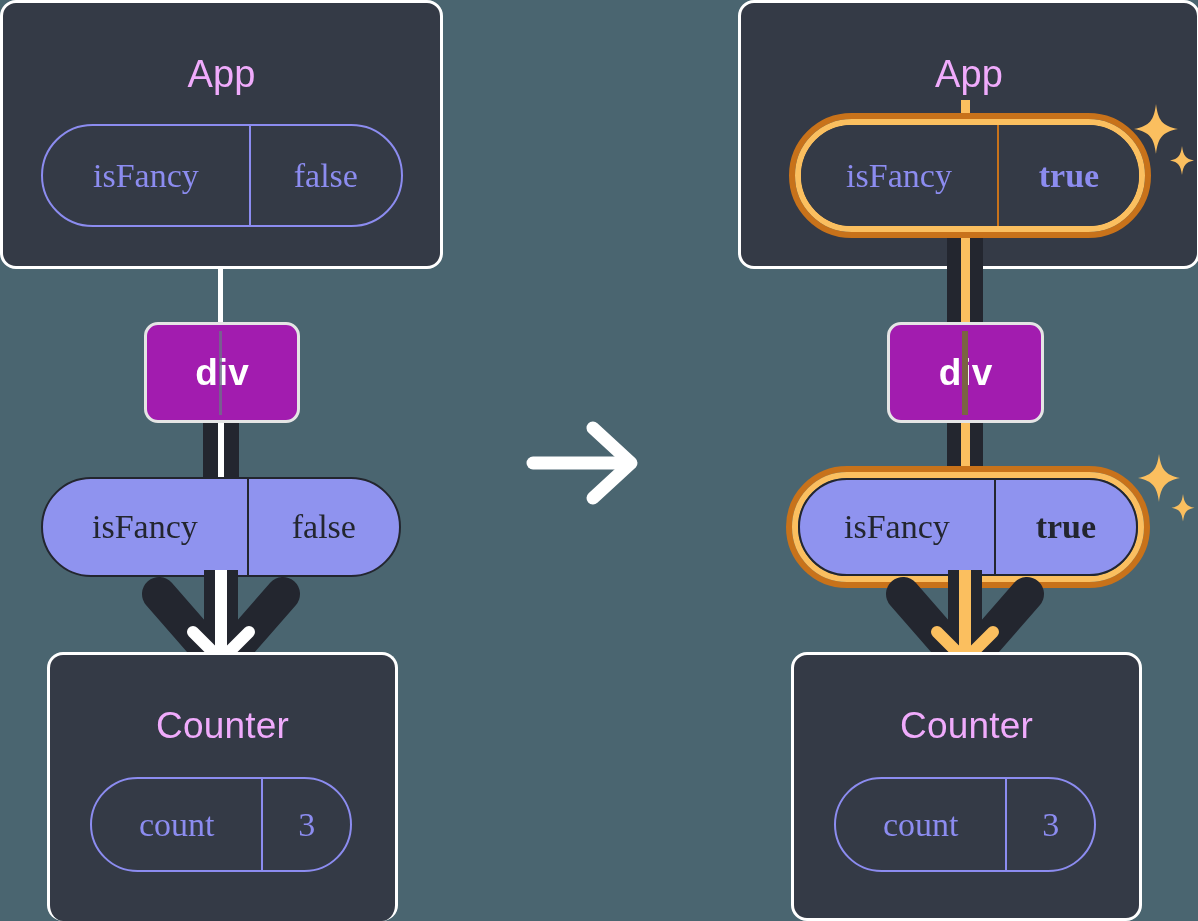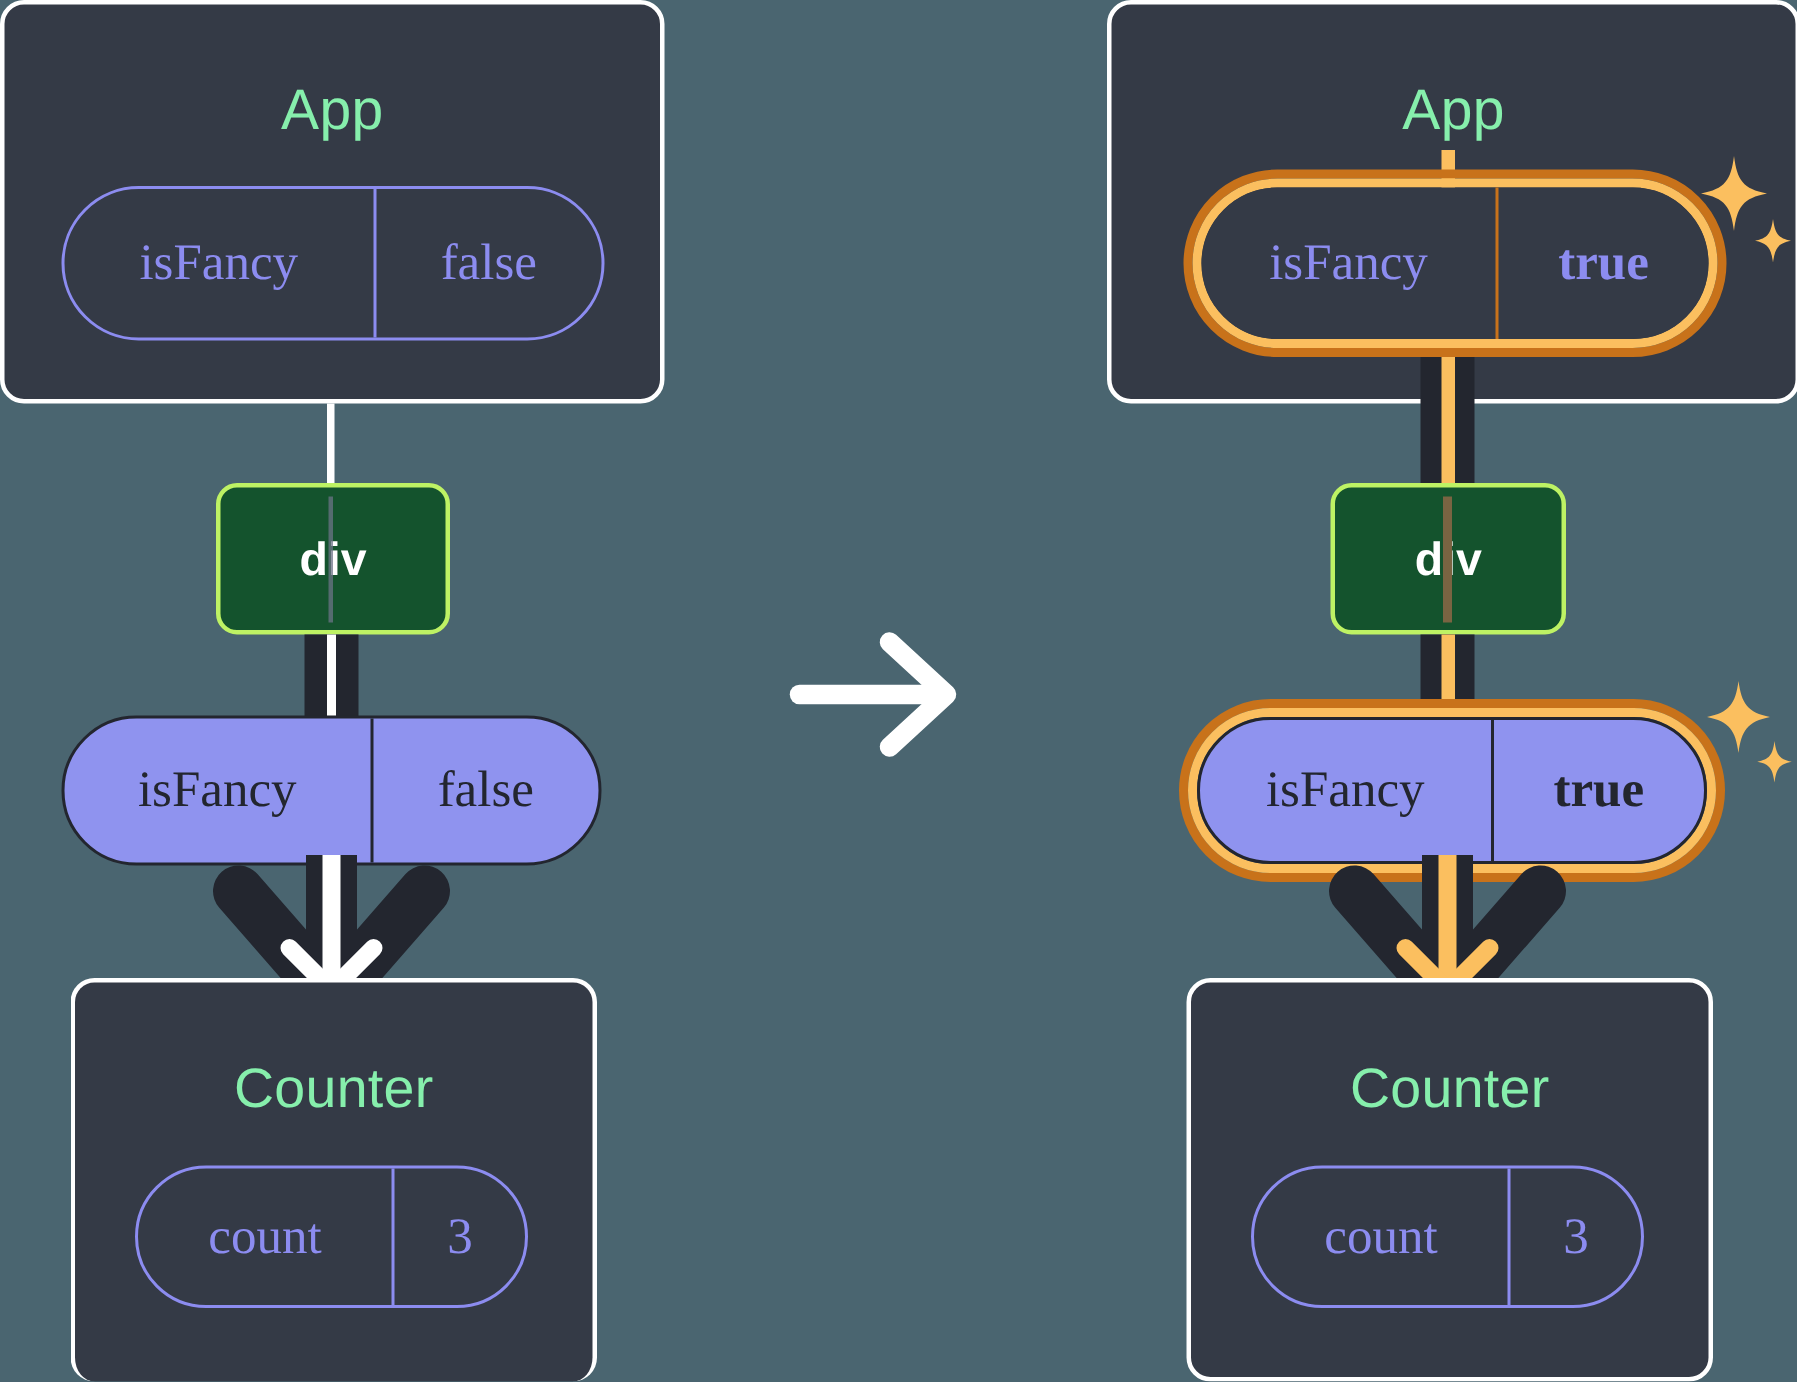--- a/index.html
+++ b/index.html
@@ -29,37 +29,37 @@
     position: absolute;
     box-sizing: border-box;
     background: #343a46;
     border: 3px solid #ffffff;
     border-radius: 16px;
   }
   .box-title {
     position: absolute;
     left: 0; right: 0;
     text-align: center;
-    color: #86efac;
+    color: #f0abfc;
     font-size: 37px;
     font-weight: 400;
     letter-spacing: 0.2px;
     white-space: nowrap;
   }
   .box-small {
     box-sizing: border-box;
     position: absolute;
-    background: #14532d;
-    border: 3px solid #bef264;
+    background: #a21caf;
+    border: 3px solid #e5e5e5;
     border-radius: 14px;
     display: flex;
     align-items: center;
     justify-content: center;
     color: #ffffff;
-    font-size: 31px;
+    font-size: 37px;
     font-weight: 700;
   }
 
   
   .pill {
     position: absolute;
     box-sizing: border-box;
     display: flex;
     align-items: stretch;
     border-radius: 999px;

